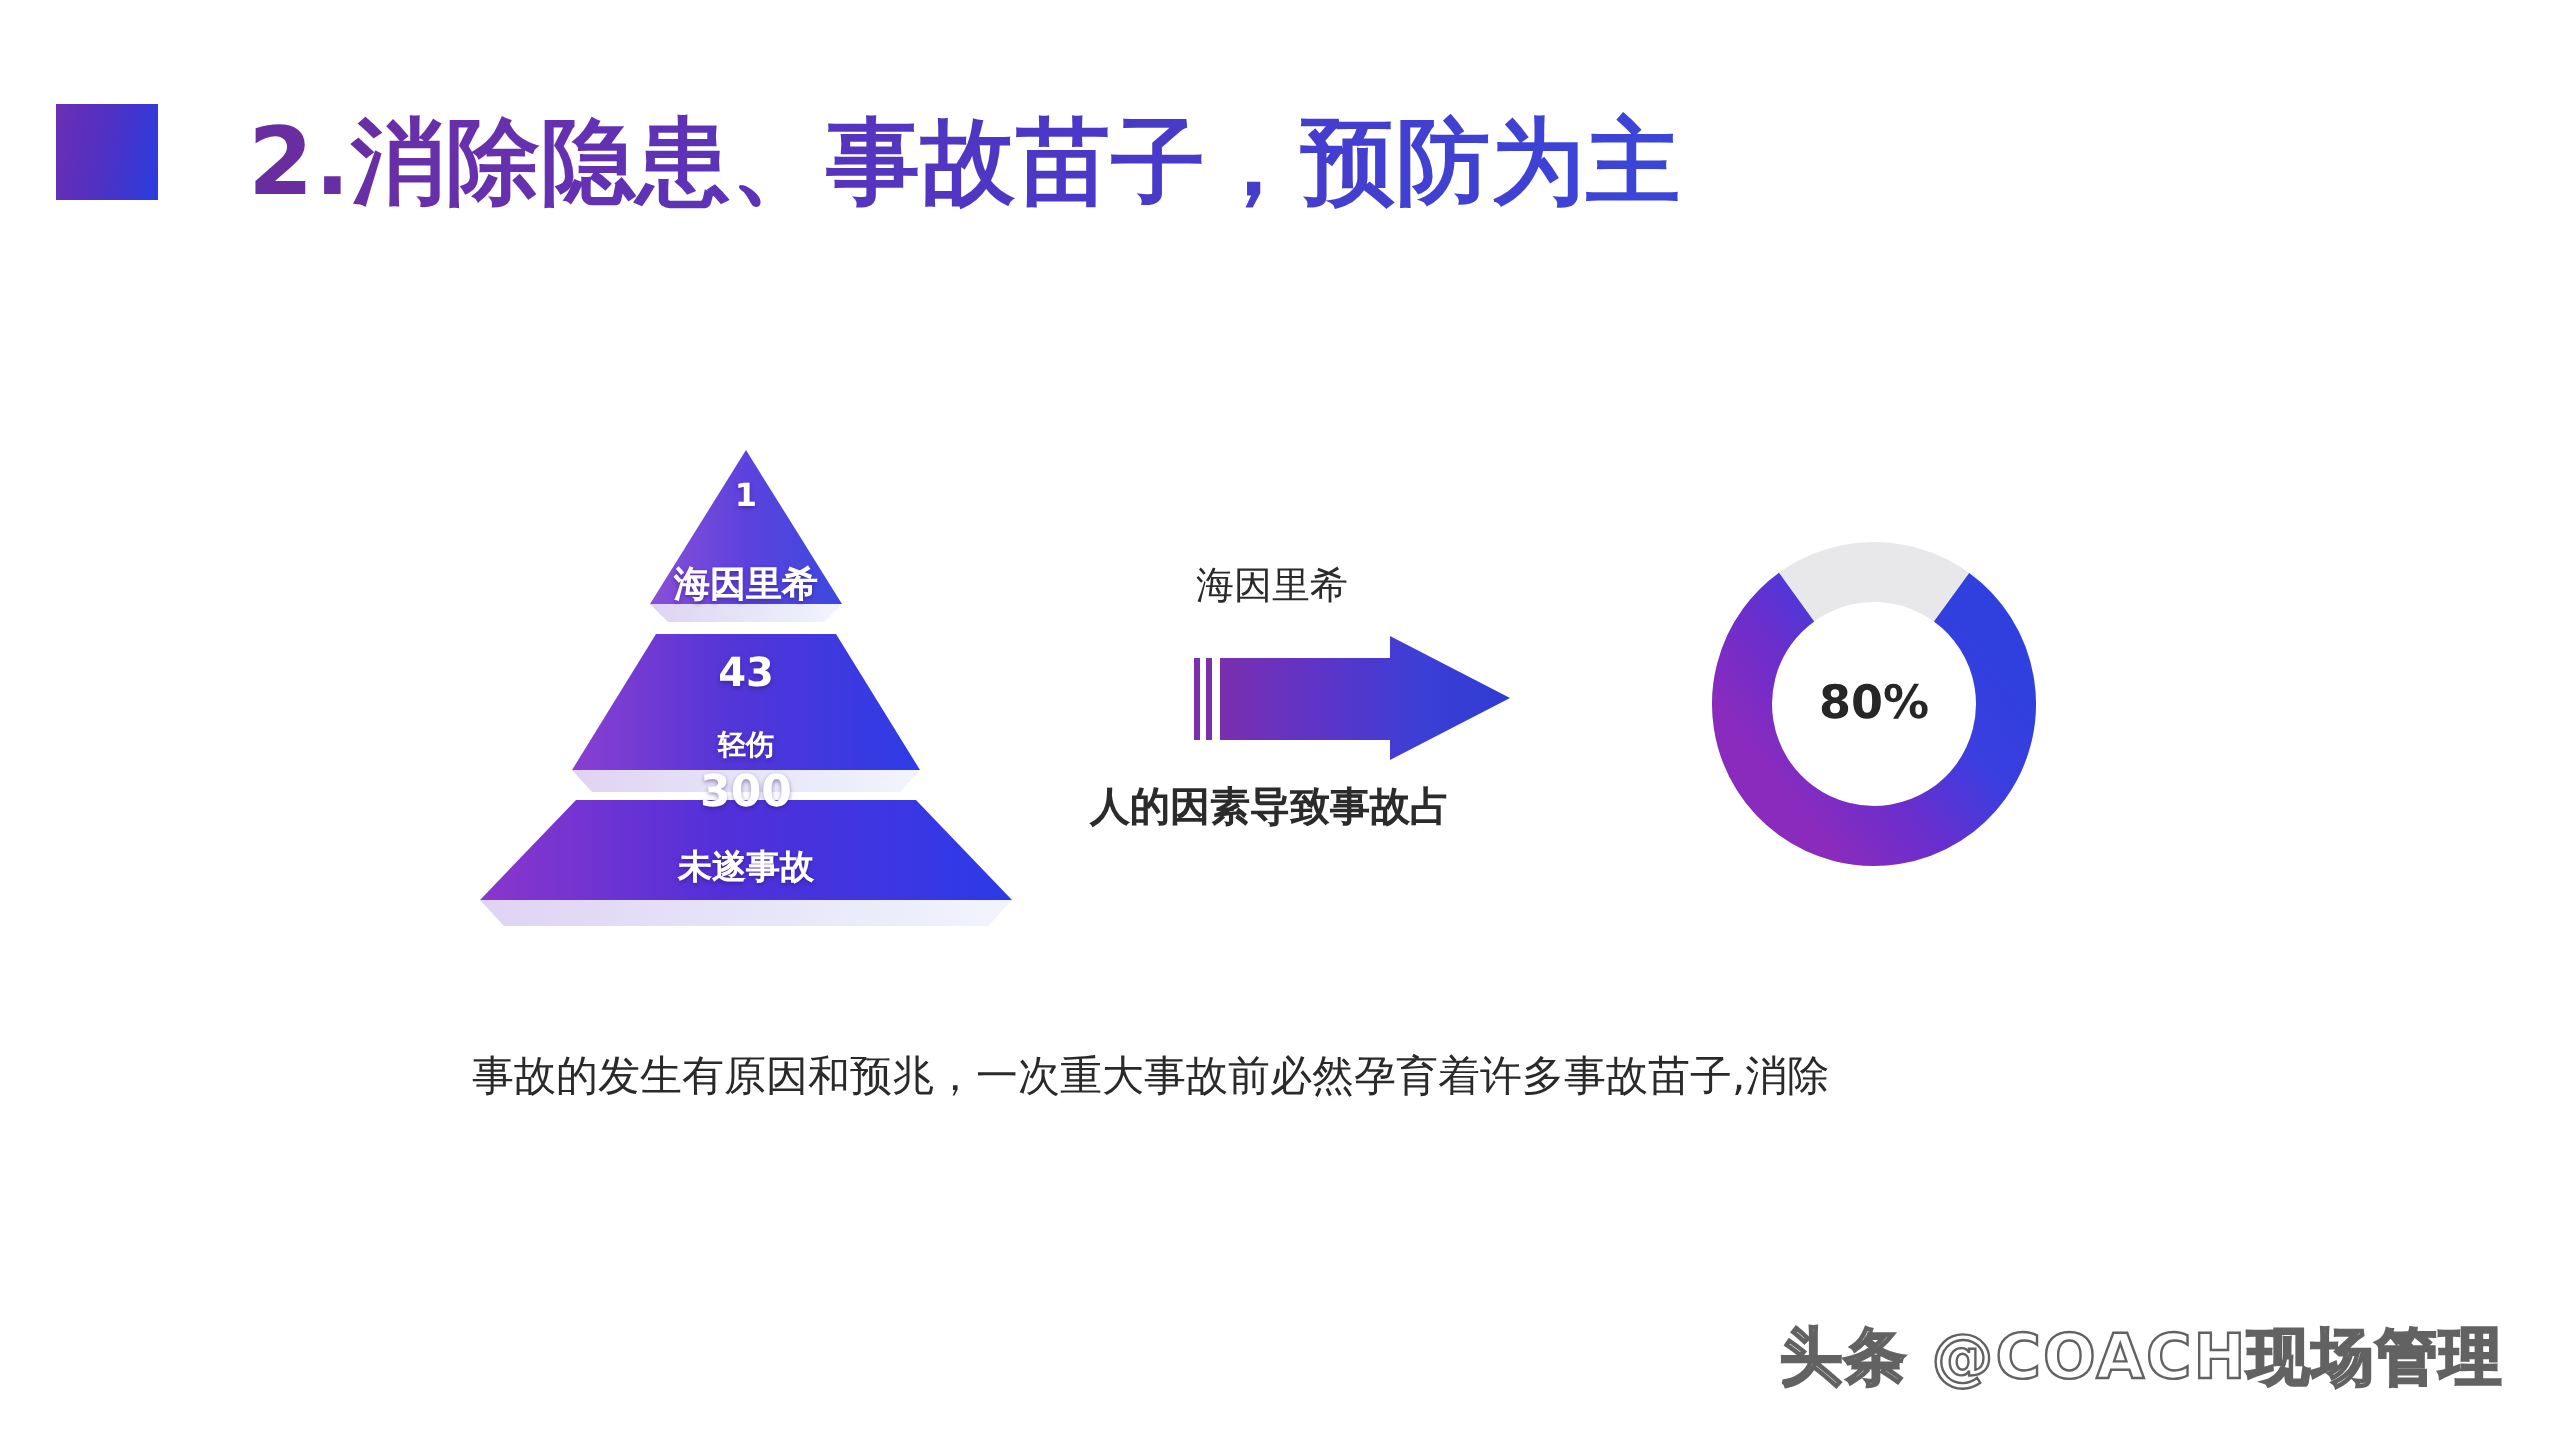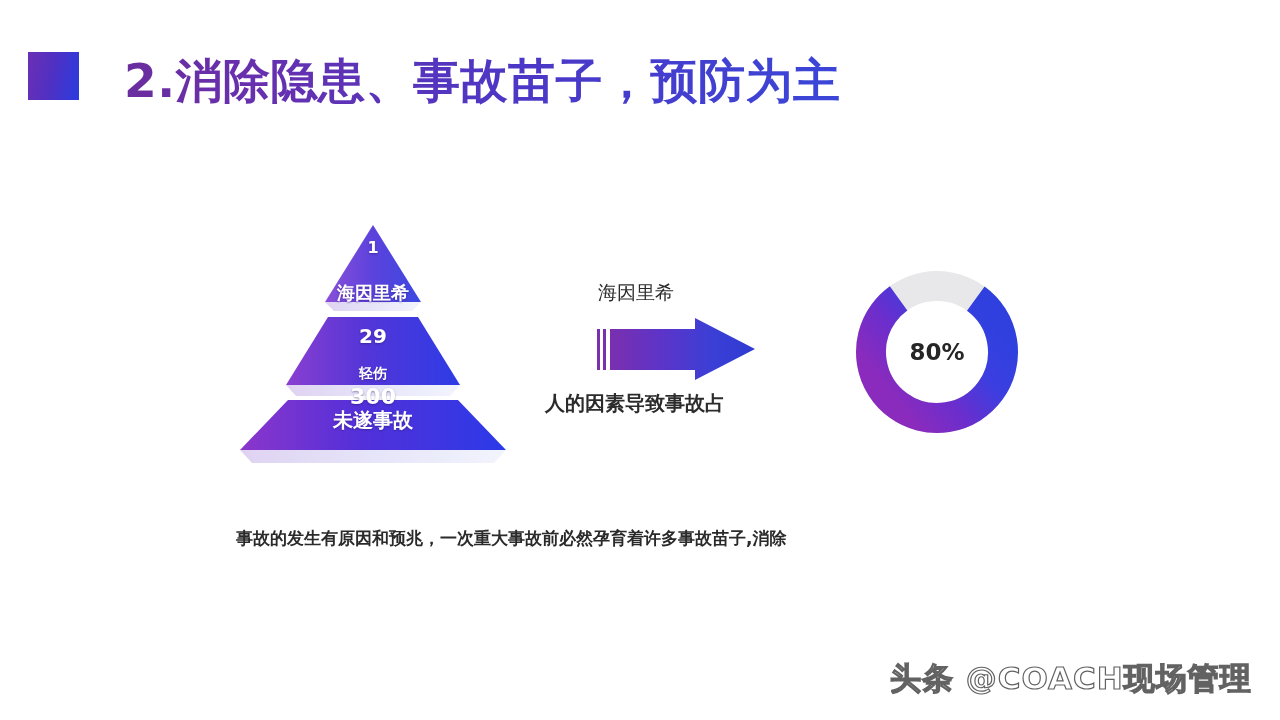--- a/index.html
+++ b/index.html
@@ -57,21 +57,21 @@
     text-shadow: 0 1px 2px rgba(40,20,90,0.45);
     pointer-events: none;
   }
   .pyr-num { font-size: 19px; line-height: 1; }
   .pyr-txt { font-size: 18px; line-height: 1; }
   .t1-num { top: 18px; left: 0; font-size: 16px; }
   .t1-txt { top: 62px; left: 0; font-size: 18px; }
   .t2-num { top: 104px; left: 0; font-size: 20px; }
   .t2-txt { top: 144px; left: 0; font-size: 14px; }
   .t3-num { top: 164px; left: 0; font-size: 22px; }
-  .t3-txt { top: 188px; left: 0; font-size: 20px; }
+  .t3-txt { top: 204px; left: 0; font-size: 17px; }
 
   
   .arrow-block {
     position: absolute;
     left: 540px;
     top: 280px;
     width: 250px;
     height: 150px;
   }
   .arrow-top-label {
@@ -117,22 +117,22 @@
     font-weight: bold;
     color: #262626;
   }
 
   
   .body-text {
     position: absolute;
     left: 236px;
     top: 518px;
     width: 840px;
-    font-size: 17px;
-    font-weight: bold;
+    font-size: 21px;
+    font-weight: normal;
     color: #2a2a2a;
     line-height: 41px;
   }
   .body-line-2 { padding-left: 14px; }
 
   
   .watermark {
     position: absolute;
     left: 890px;
     top: 658px;
@@ -182,21 +182,21 @@
     <polygon points="96,95 186,95 228,163 54,163" fill="url(#gradTier2)"></polygon>
     <polygon points="54,163 228,163 218,174 64,174" fill="url(#shadeFade)"></polygon>
 
     <polygon points="56,178 226,178 274,228 8,228" fill="url(#gradTier3)"></polygon>
     <polygon points="8,228 274,228 262,241 20,241" fill="url(#shadeFade)"></polygon>
   </svg>
 
   <div class="pyr-label pyr-num t1-num">1</div>
   <div class="pyr-label pyr-txt t1-txt">海因里希</div>
 
-  <div class="pyr-label pyr-num t2-num">29</div>
+  <div class="pyr-label pyr-num t2-num">43</div>
   <div class="pyr-label pyr-txt t2-txt">轻伤</div>
 
   <div class="pyr-label pyr-num t3-num">300</div>
   <div class="pyr-label pyr-txt t3-txt">未遂事故</div>
 </div>
 
 <div class="arrow-block">
   <div class="arrow-top-label">海因里希</div>
 
   <svg class="arrow-graphic" width="225" height="62" viewBox="0 0 225 62">

